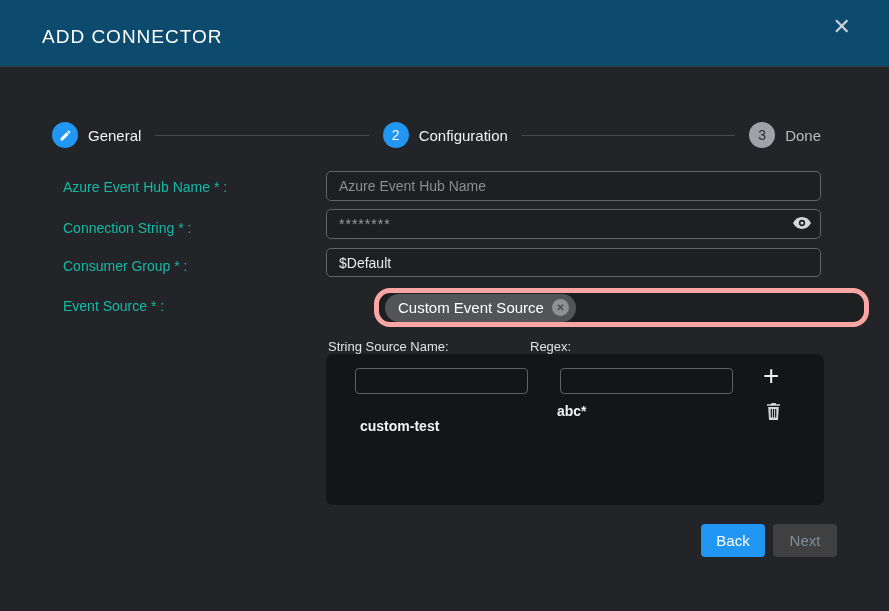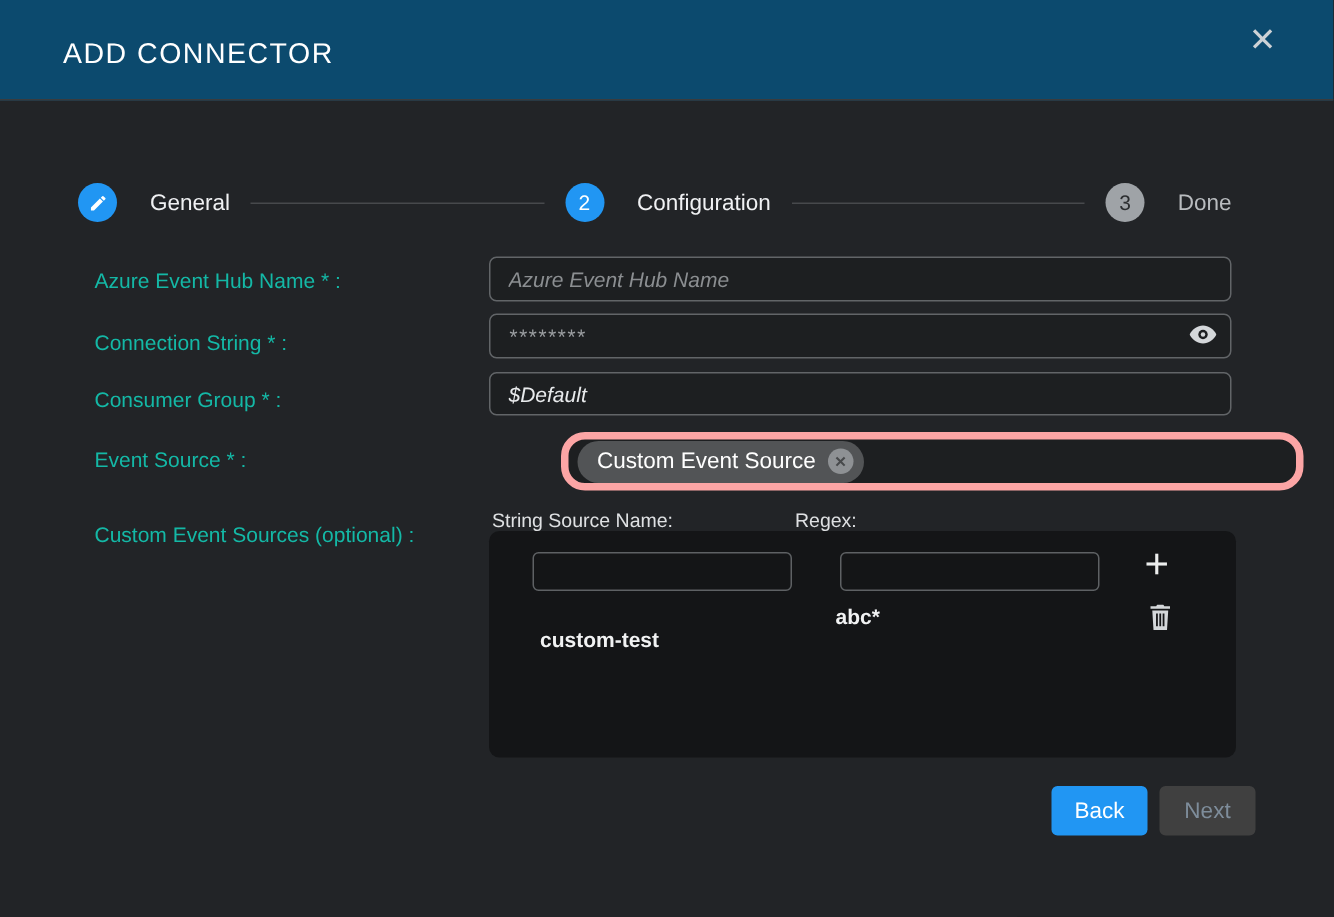--- a/index.html
+++ b/index.html
@@ -35,35 +35,35 @@
     display: flex; align-items: center;
   }
   .step { display: flex; align-items: center; flex: 0 0 auto; }
   .step-circle {
     width: 26px; height: 26px; border-radius: 50%;
     display: flex; align-items: center; justify-content: center;
     font-size: 14px; flex: 0 0 auto;
   }
   .step-circle.active { background: #2196f3; color: #ffffff; }
   .step-circle.upcoming { background: #9fa3a7; color: #2c2e30; }
-  .step-label { margin-left: 22px; font-size: 15px; color: #f0f1f3; }
+  .step-label { margin-left: 10px; font-size: 15px; color: #f0f1f3; }
   .step-label.dim { color: #b9bcbf; }
   .step-line { flex: 1 1 auto; height: 1px; background: #47494c; margin: 0 14px; }
   .pencil-svg { width: 13px; height: 13px; display: block; }
 
   
   .field-label {
     position: absolute; left: 63px; font-size: 14px; color: #14b8a6; width: 255px;
     line-height: 1.45;
   }
   .text-input {
     position: absolute; left: 326px; width: 495px; height: 30px;
     background: #1d1f21; border: 1px solid #626568; border-radius: 5px;
     color: #e8eaec; font-size: 14px; padding: 0 12px;
-    font-family: "Liberation Sans", sans-serif; outline: none; font-style: italic;
+    font-family: "Liberation Sans", sans-serif; outline: none;
   }
   .text-input::placeholder { color: #8b8e91; }
   .masked { color: #9a9da0; letter-spacing: 1px; }
   .eye-icon {
     position: absolute; left: 793px; top: 216px; width: 18px; height: 14px;
     cursor: pointer;
   }
 
   
   .chip-box {
@@ -161,21 +161,20 @@
   <input type="text" class="text-input" style="top: 248px; height: 29px;" value="$Default">
 
   <div class="field-label" style="top:296px;">Event Source * :</div>
   <div class="chip-box">
     <div class="chip">
       <span>Custom Event Source</span>
       <span class="chip-close">✕</span>
     </div>
   </div>
 
-  <div class="field-label" style="top:346px;">Custom Event Sources (optional) :</div>
   <div class="col-header c1">String Source Name:</div>
   <div class="col-header c2">Regex:</div>
 
   <div class="sources-panel">
     <input type="text" class="mini-input m1" style="">
     <input type="text" class="mini-input m2" style="">
     <div class="add-btn">+</div>
 
     <div>
       <div class="source-name">custom-test</div>

